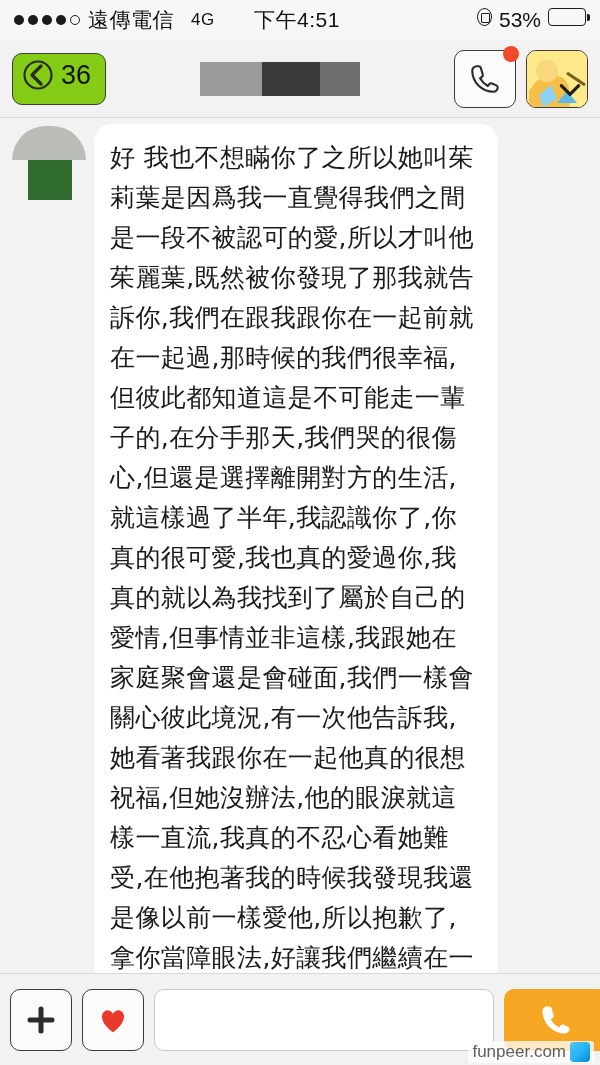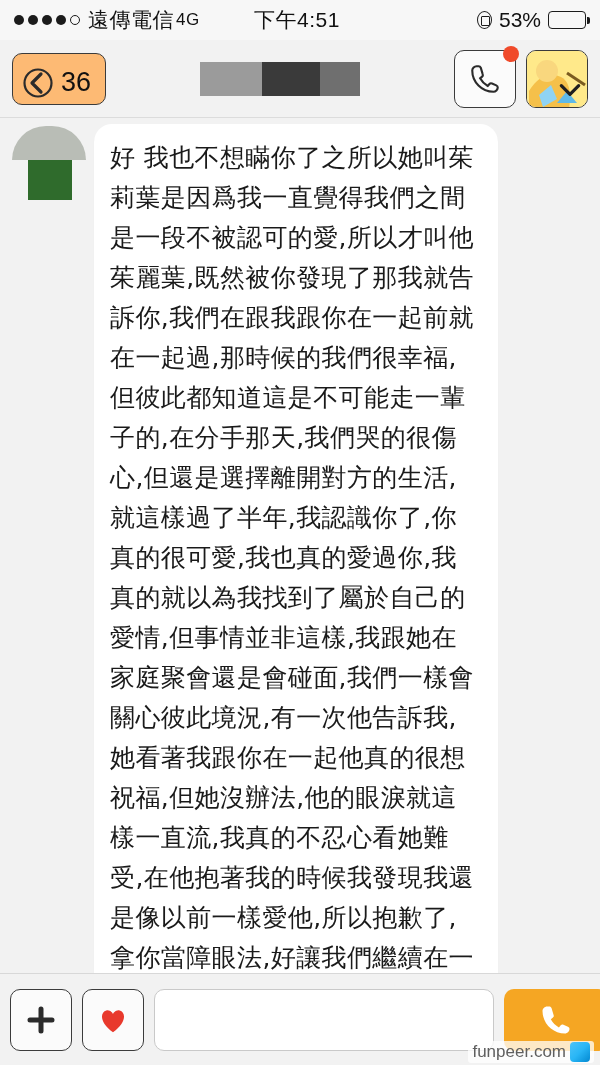--- a/index.html
+++ b/index.html
@@ -30,34 +30,34 @@
     color: #111;
     position: relative;
     flex: 0 0 40px;
   }
   .dots { display: flex; align-items: center; gap: 4px; margin-right: 8px; }
   .dot {
     width: 10px; height: 10px; border-radius: 50%;
     background: #1b1b1b; display: inline-block;
   }
   .dot.hollow { background: transparent; border: 1.5px solid #1b1b1b; }
-  .carrier { font-size: 21px; letter-spacing: 0.5px; margin-right: 2px; }
+  .carrier { font-size: 21px; letter-spacing: 0.5px; margin-right: 17px; }
   .net { font-size: 17px; letter-spacing: 0.5px; }
   .clock {
     position: absolute;
     left: 0; right: 6px;
     text-align: center;
     font-size: 21px;
     letter-spacing: 0.5px;
     pointer-events: none;
   }
   .status-right {
     margin-left: auto;
     display: flex;
-    align-items: center;
+    align-items: flex-start;
     gap: 7px;
   }
   .lock-icon {
     width: 15px; height: 18px;
     position: relative;
     border: 1.6px solid #1b1b1b;
     border-radius: 50%;
     display: inline-block;
   }
   .lock-icon::after {
@@ -97,25 +97,25 @@
     background: #f2f2f2;
     display: flex;
     align-items: center;
     padding: 0 12px;
     position: relative;
     flex: 0 0 78px;
     border-bottom: 1px solid #dcdcdc;
   }
   .back-btn {
     display: flex;
-    align-items: flex-end;
+    align-items: flex-start;
     gap: 8px;
     border: 1.6px solid #3b3b3b;
     border-radius: 10px;
-    background: #fdba74;
+    background: #84cc16;
     padding: 6px 14px 6px 10px;
     height: 52px;
   }
   .back-arrow {
     width: 30px; height: 30px;
     display: inline-block;
     position: relative;
   }
   .back-count { font-size: 27px; color: #111; }
   .title-wrap {

